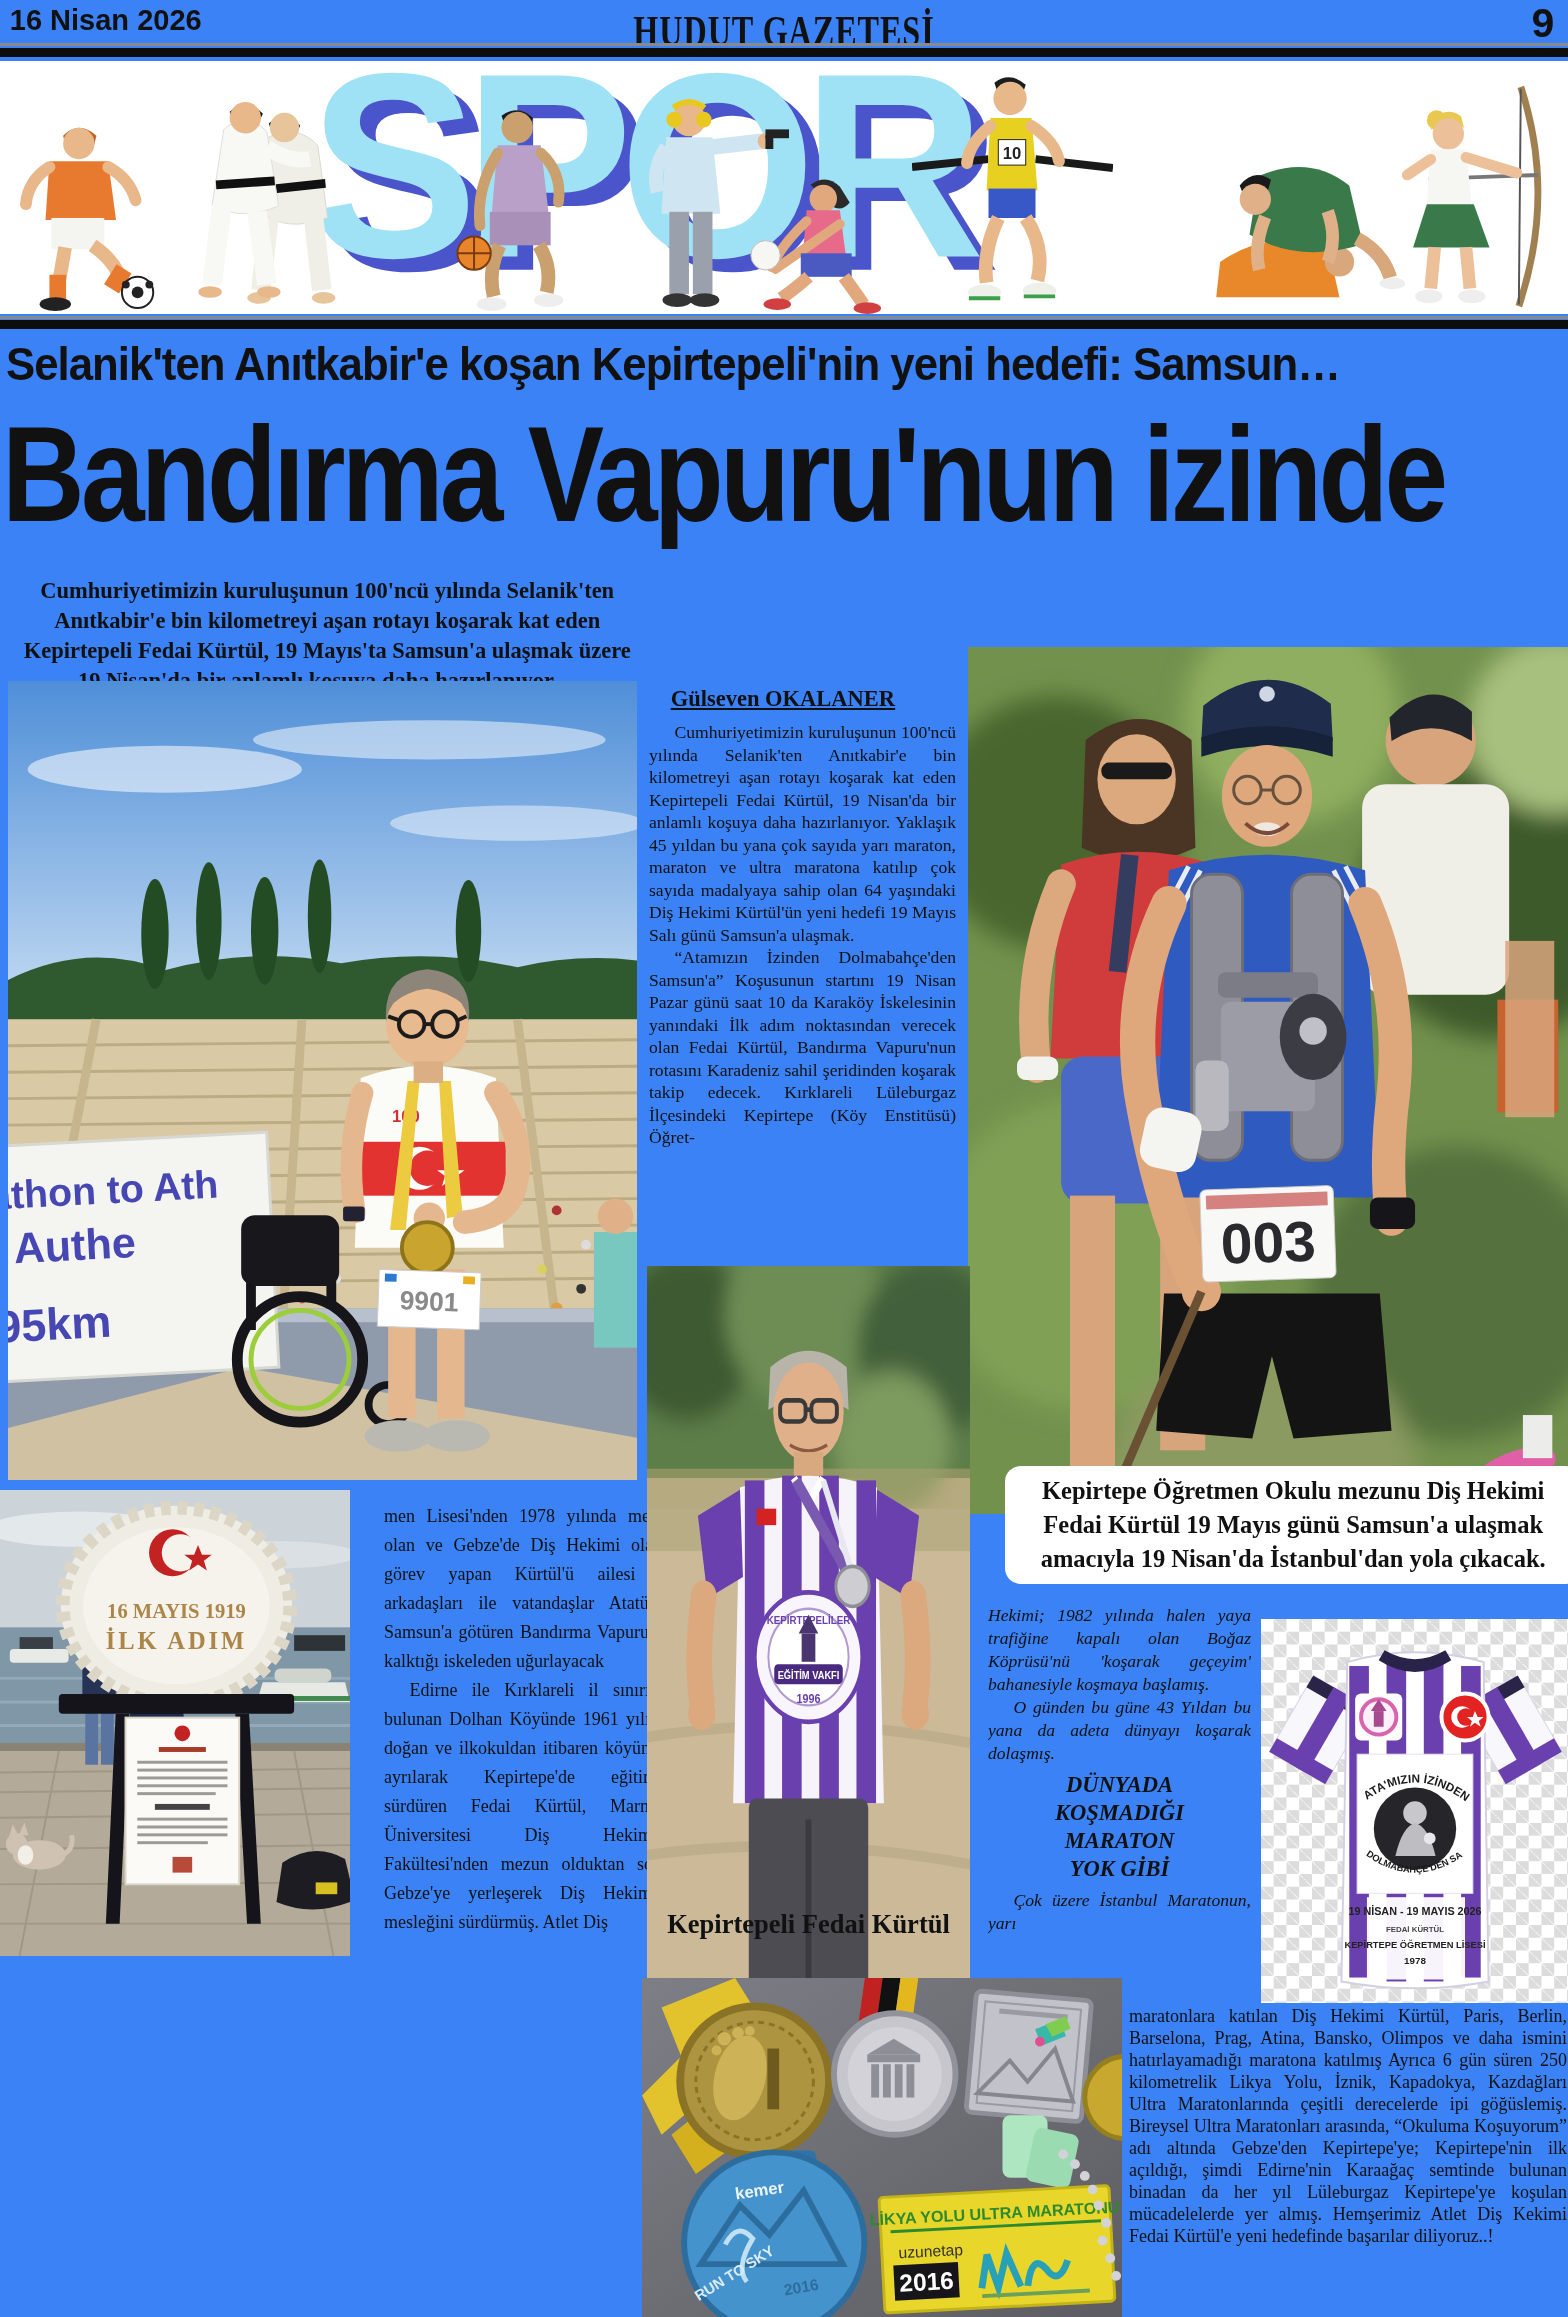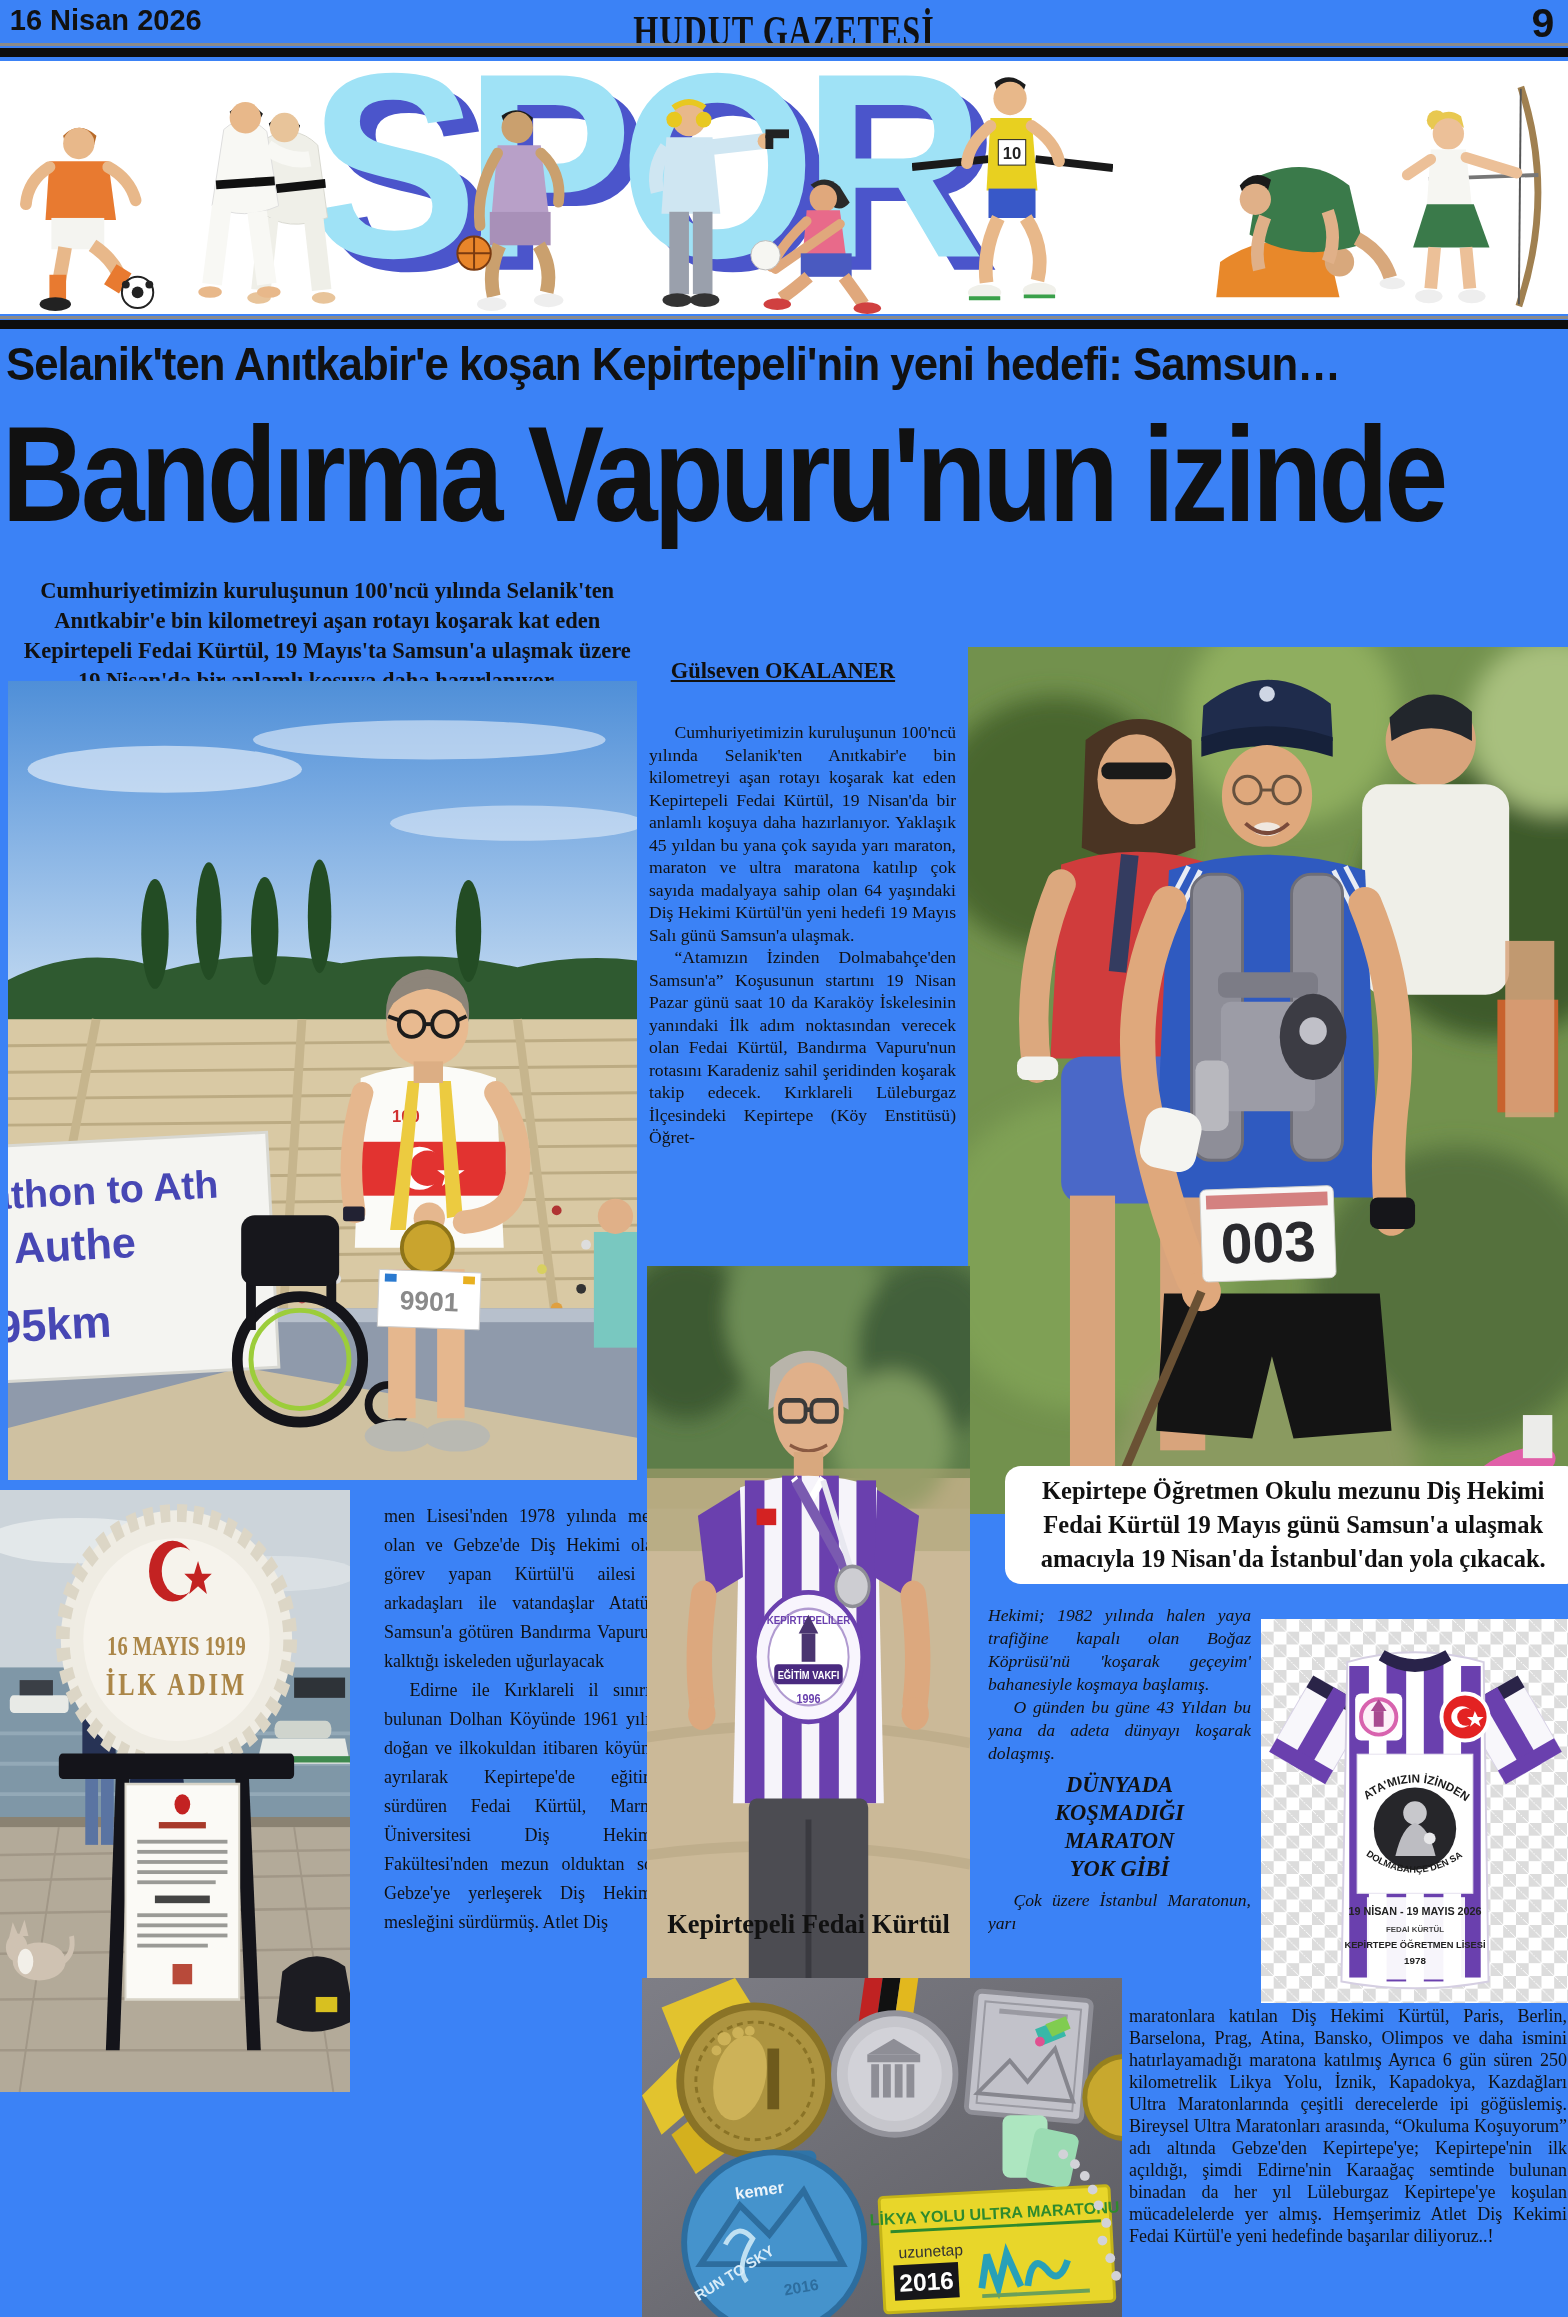--- a/index.html
+++ b/index.html
@@ -22,21 +22,21 @@
   
   #kicker{left:5.9px;top:337px;width:1647px;font-family:"Liberation Sans",sans-serif;font-weight:bold;
           font-size:46px;letter-spacing:-1px;white-space:nowrap;transform:scaleX(.95);transform-origin:top left;}
   #mainhead{left:2px;top:396px;width:1647px;font-family:"Liberation Sans",sans-serif;font-weight:bold;
             font-size:118px;letter-spacing:-3.9px;white-space:nowrap;transform:scale(.97,1.15);transform-origin:top left;}
   #lead{left:14.7px;top:576px;width:625px;font-weight:bold;font-size:22.5px;line-height:30px;text-align:center;}
   
   .newscol{font-size:17.6px;line-height:22.5px;text-align:justify;overflow:hidden;}
   .newscol p{margin:0;}
   .ind{text-indent:25.5px;}
-  #byline{left:655px;top:658px;width:300px;font-weight:bold;font-size:22.5px;text-decoration:underline;text-indent:15.7px;}
+  #byline{left:655px;top:686px;width:300px;font-weight:bold;font-size:22.5px;text-decoration:underline;text-indent:15.7px;}
   #col1{left:649px;top:721px;width:307px;height:541px;line-height:22.5px;}
   #col2{left:355px;top:1502px;width:292px;height:512px;line-height:29px;font-size:18px;margin-left:29px;}
   #col3{left:988px;top:1604px;width:263px;height:402px;line-height:23px;font-style:italic;}
   #col3 .subhead{text-align:center;font-weight:bold;font-size:22.5px;line-height:28px;white-space:pre-line;margin:5.9px 0;text-indent:0;}
   #bottomtext{left:1129px;top:2005px;width:438px;height:310px;font-size:18px;line-height:22px;}
   
   .photo{overflow:hidden;background:#ddd;}
   .photo svg{display:block;width:100%;height:100%;}
   
   .capbox{background:#fff;border-radius:15.7px;font-weight:bold;text-align:center;z-index:5;}
@@ -408,21 +408,21 @@
       </g>
       <g transform="rotate(-22 556 842)">
           <ellipse cx="556" cy="842" rx="46" ry="20" fill="#e060a8"></ellipse>
         </g>
       <rect x="566" y="784" width="30" height="44" fill="#ececea"></rect>
     </svg>
   </div>
 
   <div class="abs capbox" id="cap-trail">Kepirtepe Öğretmen Okulu mezunu Diş Hekimi Fedai Kürtül 19 Mayıs günü Samsun'a ulaşmak amacıyla 19 Nisan'da İstanbul'dan yola çıkacak.</div>
 
-  <div class="abs photo" style="left:0;top:1490px;width:350px;height:602px" id="photo-monument">
+  <div class="abs photo" style="left:0;top:1490px;width:350px;height:466px" id="photo-monument">
     <svg viewBox="0 0 357 475" preserveAspectRatio="none">
       <rect width="357" height="170" fill="#ccd4da"></rect>
       <ellipse cx="80" cy="40" rx="95" ry="18" fill="#e8ecee" opacity=".8"></ellipse>
       <ellipse cx="280" cy="66" rx="85" ry="14" fill="#dfe5e8" opacity=".7"></ellipse>
       <rect y="140" width="357" height="130" fill="#7f97a7"></rect>
       <g stroke="#93a9b7" stroke-width="3">
         <line x1="0" y1="192" x2="357" y2="192"></line>
           <line x1="0" y1="216" x2="357" y2="216"></line>
           <line x1="0" y1="240" x2="357" y2="240"></line>
       </g>

